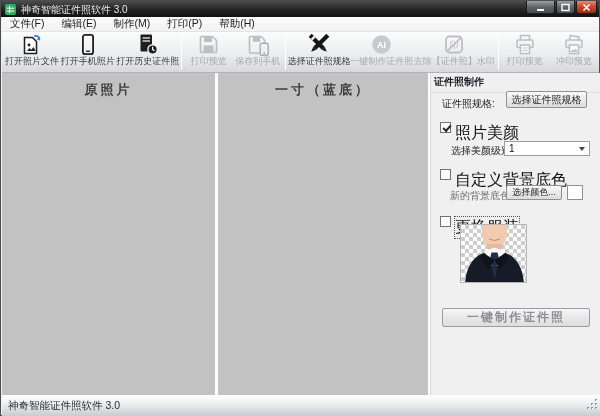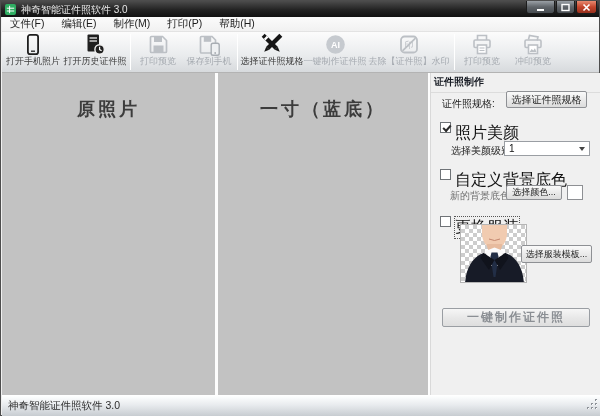--- a/index.html
+++ b/index.html
@@ -32,21 +32,21 @@
   .tbtn { display:flex; flex-direction:column; align-items:center; justify-content:flex-start;
     padding-top:0; height:38px; cursor:default; }
   .ticon { height:23px; display:flex; align-items:center; justify-content:center; }
   .tlabel { font-size:9px; color:#3a3a3a; white-space:nowrap; line-height:11px; }
   .tbtn.disabled .tlabel { color:#a5aab0; }
   .tsep { width:1px; background:#bfbfbf; border-right:1px solid #fff; height:36px; margin:1px 2px 0 2px; flex:0 0 auto; }
 
   
   .main { position:absolute; left:1px; top:72px; width:598px; height:322px; background:#c2c2c2; }
   .panel { position:absolute; top:0; height:322px; background:#c2c2c2; }
-  .panel-title { text-align:center; margin-top:24px; font-size:18px; font-weight:bold;
+  .panel-title { text-align:center; margin-top:8px; font-size:13px; font-weight:bold;
     color:#3c3c3c; letter-spacing:3px; }
   .vdiv { position:absolute; top:0; height:322px; background:#fdfdfd; }
 
   
   .sidebar { position:absolute; left:428px; top:0; width:170px; height:322px;
     background:#f0f0f0; border-left:1px solid #d9d9d9; }
   .sb-title { padding:2px 4px 3px 3px; font-size:10px; font-weight:bold; color:#181c24;
     border-bottom:1px solid #dcdcdc; }
   .sb-label { position:absolute; font-size:10px; color:#222; white-space:nowrap; }
   .sb-label.dim { color:#6f6f6f; }
@@ -115,20 +115,32 @@
   <div class="menubar">
     <span class="menu-item">文件(F)</span>
     <span class="menu-item">编辑(E)</span>
     <span class="menu-item">制作(M)</span>
     <span class="menu-item">打印(P)</span>
     <span class="menu-item">帮助(H)</span>
   </div>
 
   <div class="toolbar">
 
+    <div class="tbtn" style="width:58px">
+      <span class="ticon">
+        <svg width="24" height="23" viewBox="0 0 24 23">
+            <path d="M4.5 4.5h8l4 4v12h-12z" fill="#fff" stroke="#1f1f1f" stroke-width="1.5"></path>
+            <circle cx="9" cy="12" r="1.4" fill="#1f1f1f"></circle>
+            <path d="M7 18l2.6-3 1.8 1.8 2.2-2.8 1.9 4z" fill="#1f1f1f"></path>
+            <path d="M14 3c3.4-.6 5.5 1 5.6 3.4" fill="none" stroke="#2f7fd4" stroke-width="1.7"></path>
+            <path d="M19 4.2l1.2 3.4-3.3-.8z" fill="#2f7fd4"></path>
+          </svg>
+      </span>
+      <span class="tlabel">打开照片文件</span>
+    </div>
 
     <div class="tbtn" style="width:58px">
       <span class="ticon">
         <svg width="22" height="23" viewBox="0 0 22 23">
             <rect x="5.9" y="1.9" width="10.2" height="19.2" rx="2.2" fill="none" stroke="#1f1f1f" stroke-width="1.8"></rect>
             <line x1="9" y1="18.2" x2="13" y2="18.2" stroke="#1f1f1f" stroke-width="1.3"></line>
           </svg>
       </span>
       <span class="tlabel">打开手机照片</span>
     </div>
@@ -280,21 +292,20 @@
           <path d="M21 0 H46 V8 C46 17 41 24 33.5 24 C26 24 21 17 21 8 Z" fill="#f1cbb0"></path>
           <path d="M28 14 Q33.5 17 39 14" stroke="#c4876f" stroke-width="1" fill="none"></path>
           <path d="M26 20 C26 25 29 28 33.5 28 C38 28 41 25 41 20 L41 19 H26 Z" fill="#e7bb9e"></path>
           <path d="M4 59 C5 42 12 32 22.5 28 L33.5 35 L44.5 28 C55 32 62 42 63 59 Z" fill="#171b27"></path>
           <path d="M24.5 26 L33.5 22.5 L42.5 26 L38.5 41 H28.5 Z" fill="#fafafa"></path>
           <path d="M30.5 27.5 H36.5 L37.5 31.5 L34.5 52 H32.5 L29.5 31.5 Z" fill="#222e46"></path>
           <path d="M22.5 28 L33.5 35 L28 45 L19.5 33 Z" fill="#10131c"></path>
           <path d="M44.5 28 L33.5 35 L39 45 L47.5 33 Z" fill="#10131c"></path>
         </svg>
       </div>
-      <div class="btn" style="left:90px;top:172px;width:71px;height:18px;font-size:9px">选择服装模板...</div>
 
       <div class="btn make-btn">一键制作证件照</div>
     </div>
   </div>
 
   <div class="statusbar">
     <span class="status-text">神奇智能证件照软件 3.0</span>
     <span class="grip">
       <svg width="11" height="11" viewBox="0 0 11 11">
           <g fill="#8d9298">

